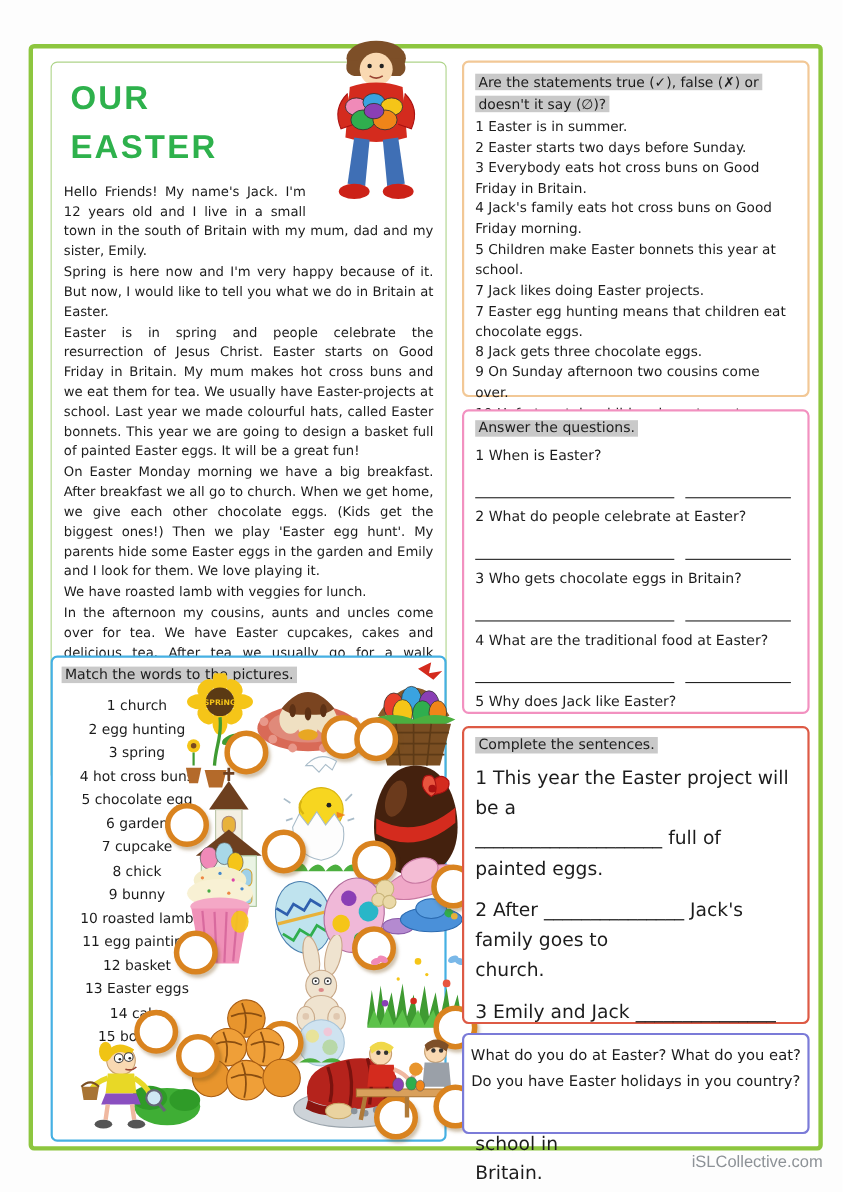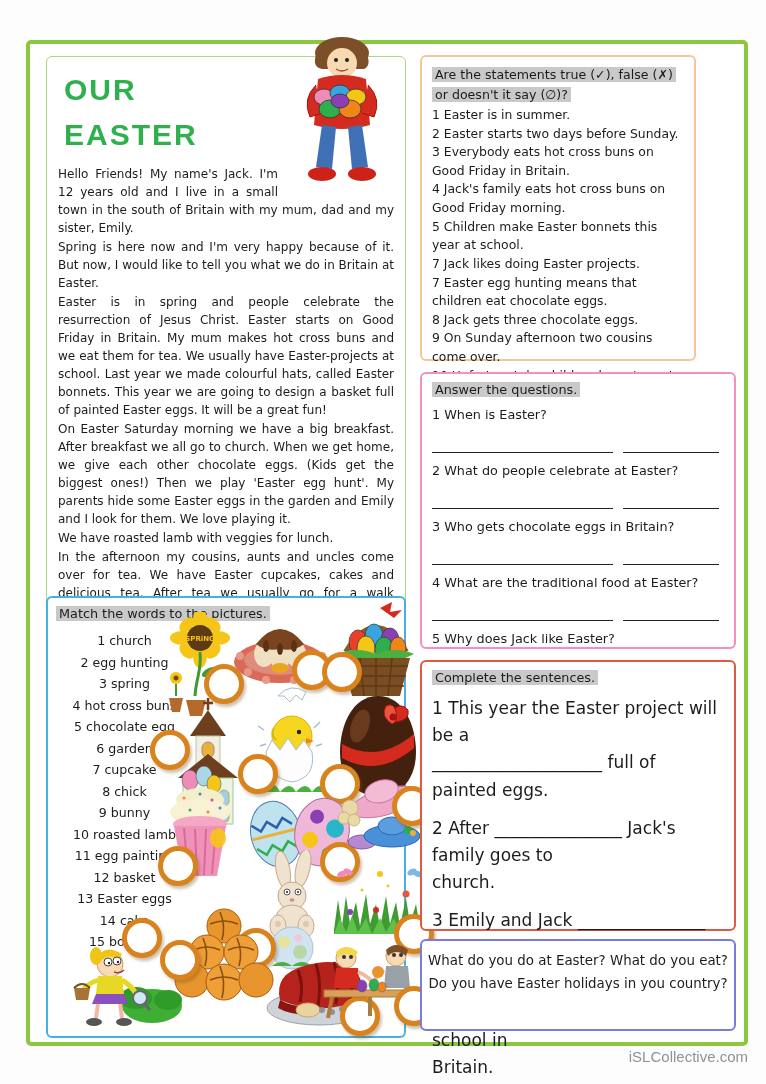--- a/index.html
+++ b/index.html
@@ -6,21 +6,21 @@
   body{
     width:766px;height:1084px;position:relative;background:#fdfdfd;
     font-family:"DejaVu Sans","Liberation Sans",sans-serif;color:#1c1c1c;
     overflow:hidden;
   }
   .frame{position:absolute;left:26px;top:40px;width:714px;height:998px;
     border:4px solid #8dc63f;border-radius:5px;background:#fff;}
   .box{position:absolute;background:#fff;border-radius:6px;}
   .reading-box{left:46px;top:56px;width:360px;height:654px;border:1px solid #aed489;padding:8px 11px;box-sizing:border-box;}
   .match-box{left:46px;top:596px;width:360px;height:442px;border:2px solid #45b0e3;box-sizing:border-box;}
-  .tf-box{left:420px;top:55px;width:276px;height:306px;border:2px solid #f2c896;padding:8px 10px;box-sizing:border-box;}
+  .tf-box{left:420px;top:55px;width:316px;height:306px;border:2px solid #f2c896;padding:8px 10px;box-sizing:border-box;}
   .q-box{left:420px;top:372px;width:316px;height:277px;border:2px solid #f291c0;padding:8px 10px;box-sizing:border-box;}
   .c-box{left:420px;top:660px;width:316px;height:271px;border:2px solid #dd5a45;padding:8px 10px;box-sizing:border-box;}
   .w-box{left:420px;top:939px;width:316px;height:92px;border:2px solid #7b7bd8;padding:8px 6px;box-sizing:border-box;text-align:center;}
   .title{color:#2eb14c;font-size:30px;font-weight:bold;letter-spacing:2px;margin:2px 0 8px 6px;font-family:"Liberation Sans",sans-serif;}
   .rtext{font-size:12px;line-height:1.5;text-align:justify;}
   .rtext p{margin:0 0 1px 0;}
   .boy{float:right;width:108px;height:150px;margin:-34px 0 2px 8px;}
   .hl{background:#c9c9c9;padding:0 3px;-webkit-box-decoration-break:clone;box-decoration-break:clone;}
   .tf-head{font-size:12.6px;line-height:1.55;margin-bottom:2px;}
   .tf-item{font-size:12.4px;line-height:1.5;}
@@ -68,21 +68,21 @@
       </g>
       <path d="M36,92 L50,94 L46,136 L30,134 Z" fill="#3f6fb5"></path>
       <path d="M76,92 L62,94 L66,136 L82,134 Z" fill="#3f6fb5"></path>
       <ellipse cx="36" cy="141" rx="14" ry="7" fill="#cc2218"></ellipse>
       <ellipse cx="76" cy="141" rx="14" ry="7" fill="#cc2218"></ellipse>
     </svg>
     <div class="title">OUR EASTER</div>
     <p>Hello Friends! My name's Jack. I'm 12 years old and I live in a small town  in the south of Britain with my mum, dad and my sister, Emily.</p>
     <p>Spring is here now and I'm very happy because of it. But now, I would like to tell you what we do in Britain at Easter.</p>
     <p>Easter is in spring and people celebrate the resurrection of Jesus Christ. Easter starts on Good Friday in Britain. My mum makes hot cross buns and we eat them for tea. We usually have Easter-projects at school. Last year we made colourful hats, called Easter bonnets. This year we are going to design a basket full of painted Easter eggs. It will be a great fun!</p>
-    <p>On Easter Saturday morning we have a big breakfast. After breakfast we all go to church. When we get home, we give each other chocolate eggs. (Kids get the biggest ones!) Then we play 'Easter egg hunt'. My parents hide some Easter eggs in the garden and Emily and I look for them. We love playing it.</p>
+    <p>On Easter Monday morning we have a big breakfast. After breakfast we all go to church. When we get home, we give each other chocolate eggs. (Kids get the biggest ones!) Then we play 'Easter egg hunt'. My parents hide some Easter eggs in the garden and Emily and I look for them. We love playing it.</p>
     <p>We have roasted lamb with veggies for lunch.</p>
     <p>In the afternoon my cousins, aunts and uncles come over for tea. We have Easter cupcakes, cakes and delicious tea. After tea we usually go for a walk together.</p>
     <p>I like Easter because it is a great family festival and there is no school for two weeks!:)</p>
   </div>
 </div>
 
 <div class="box match-box">
   <div class="match-head"><span class="hl">Match the words to the pictures.</span></div>
   <div class="word-list">
     <div class="word">1 church</div>

